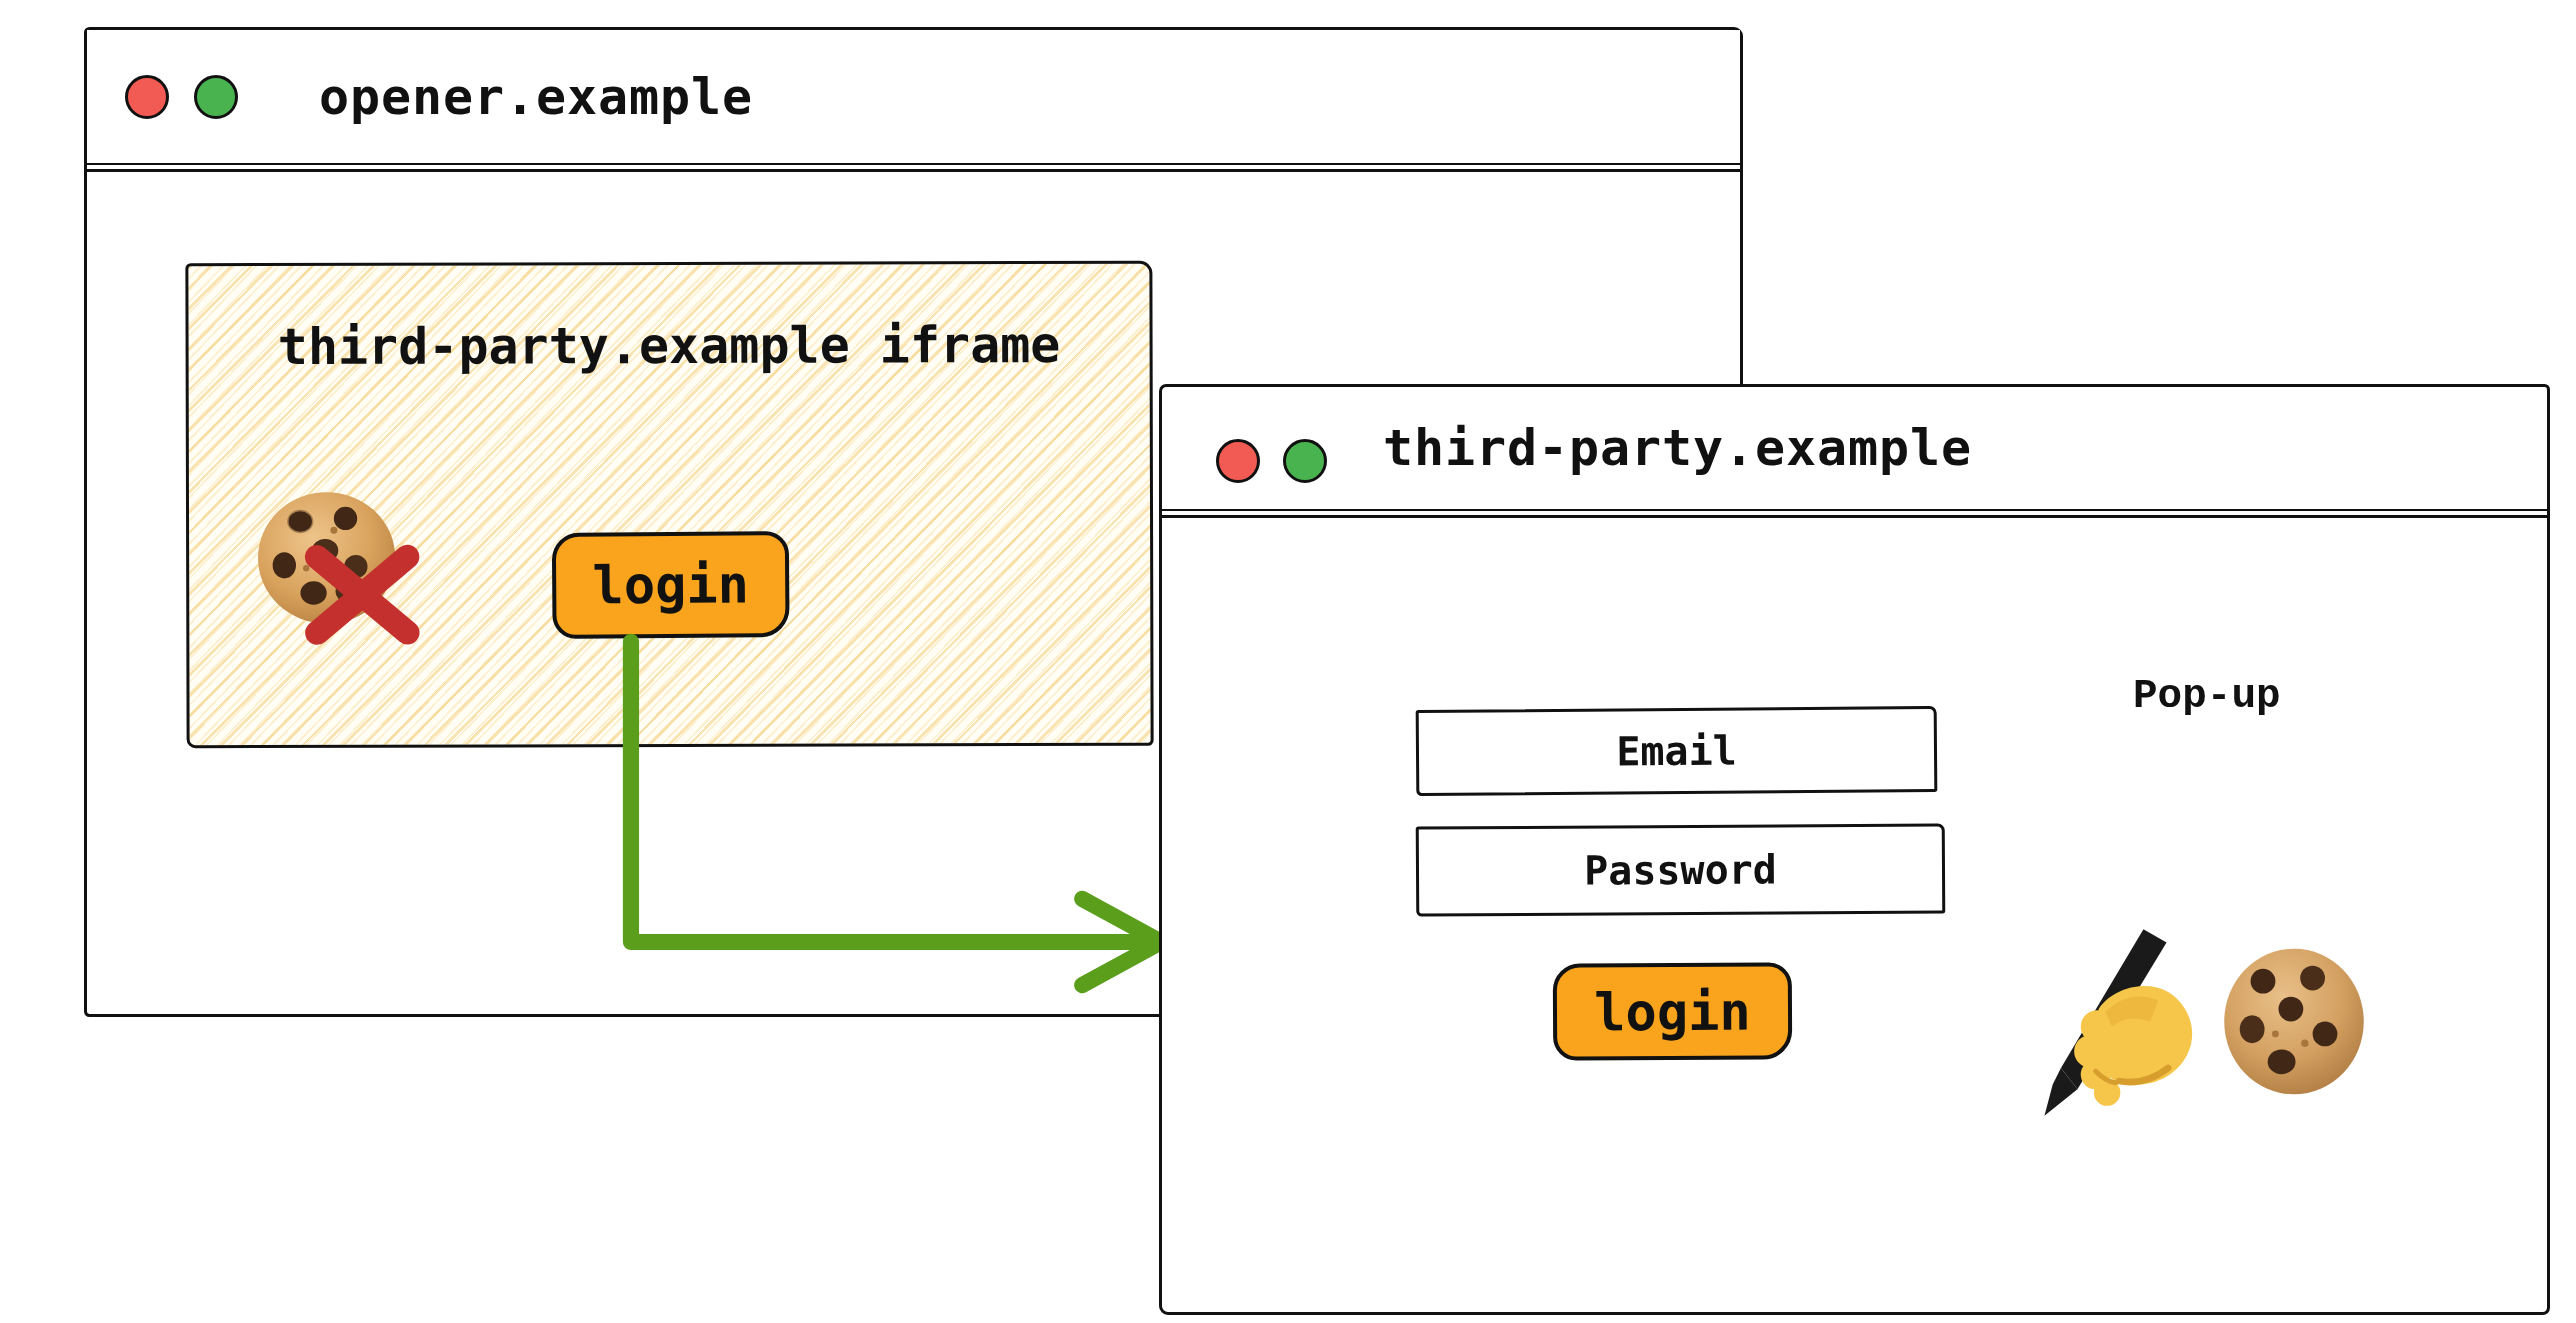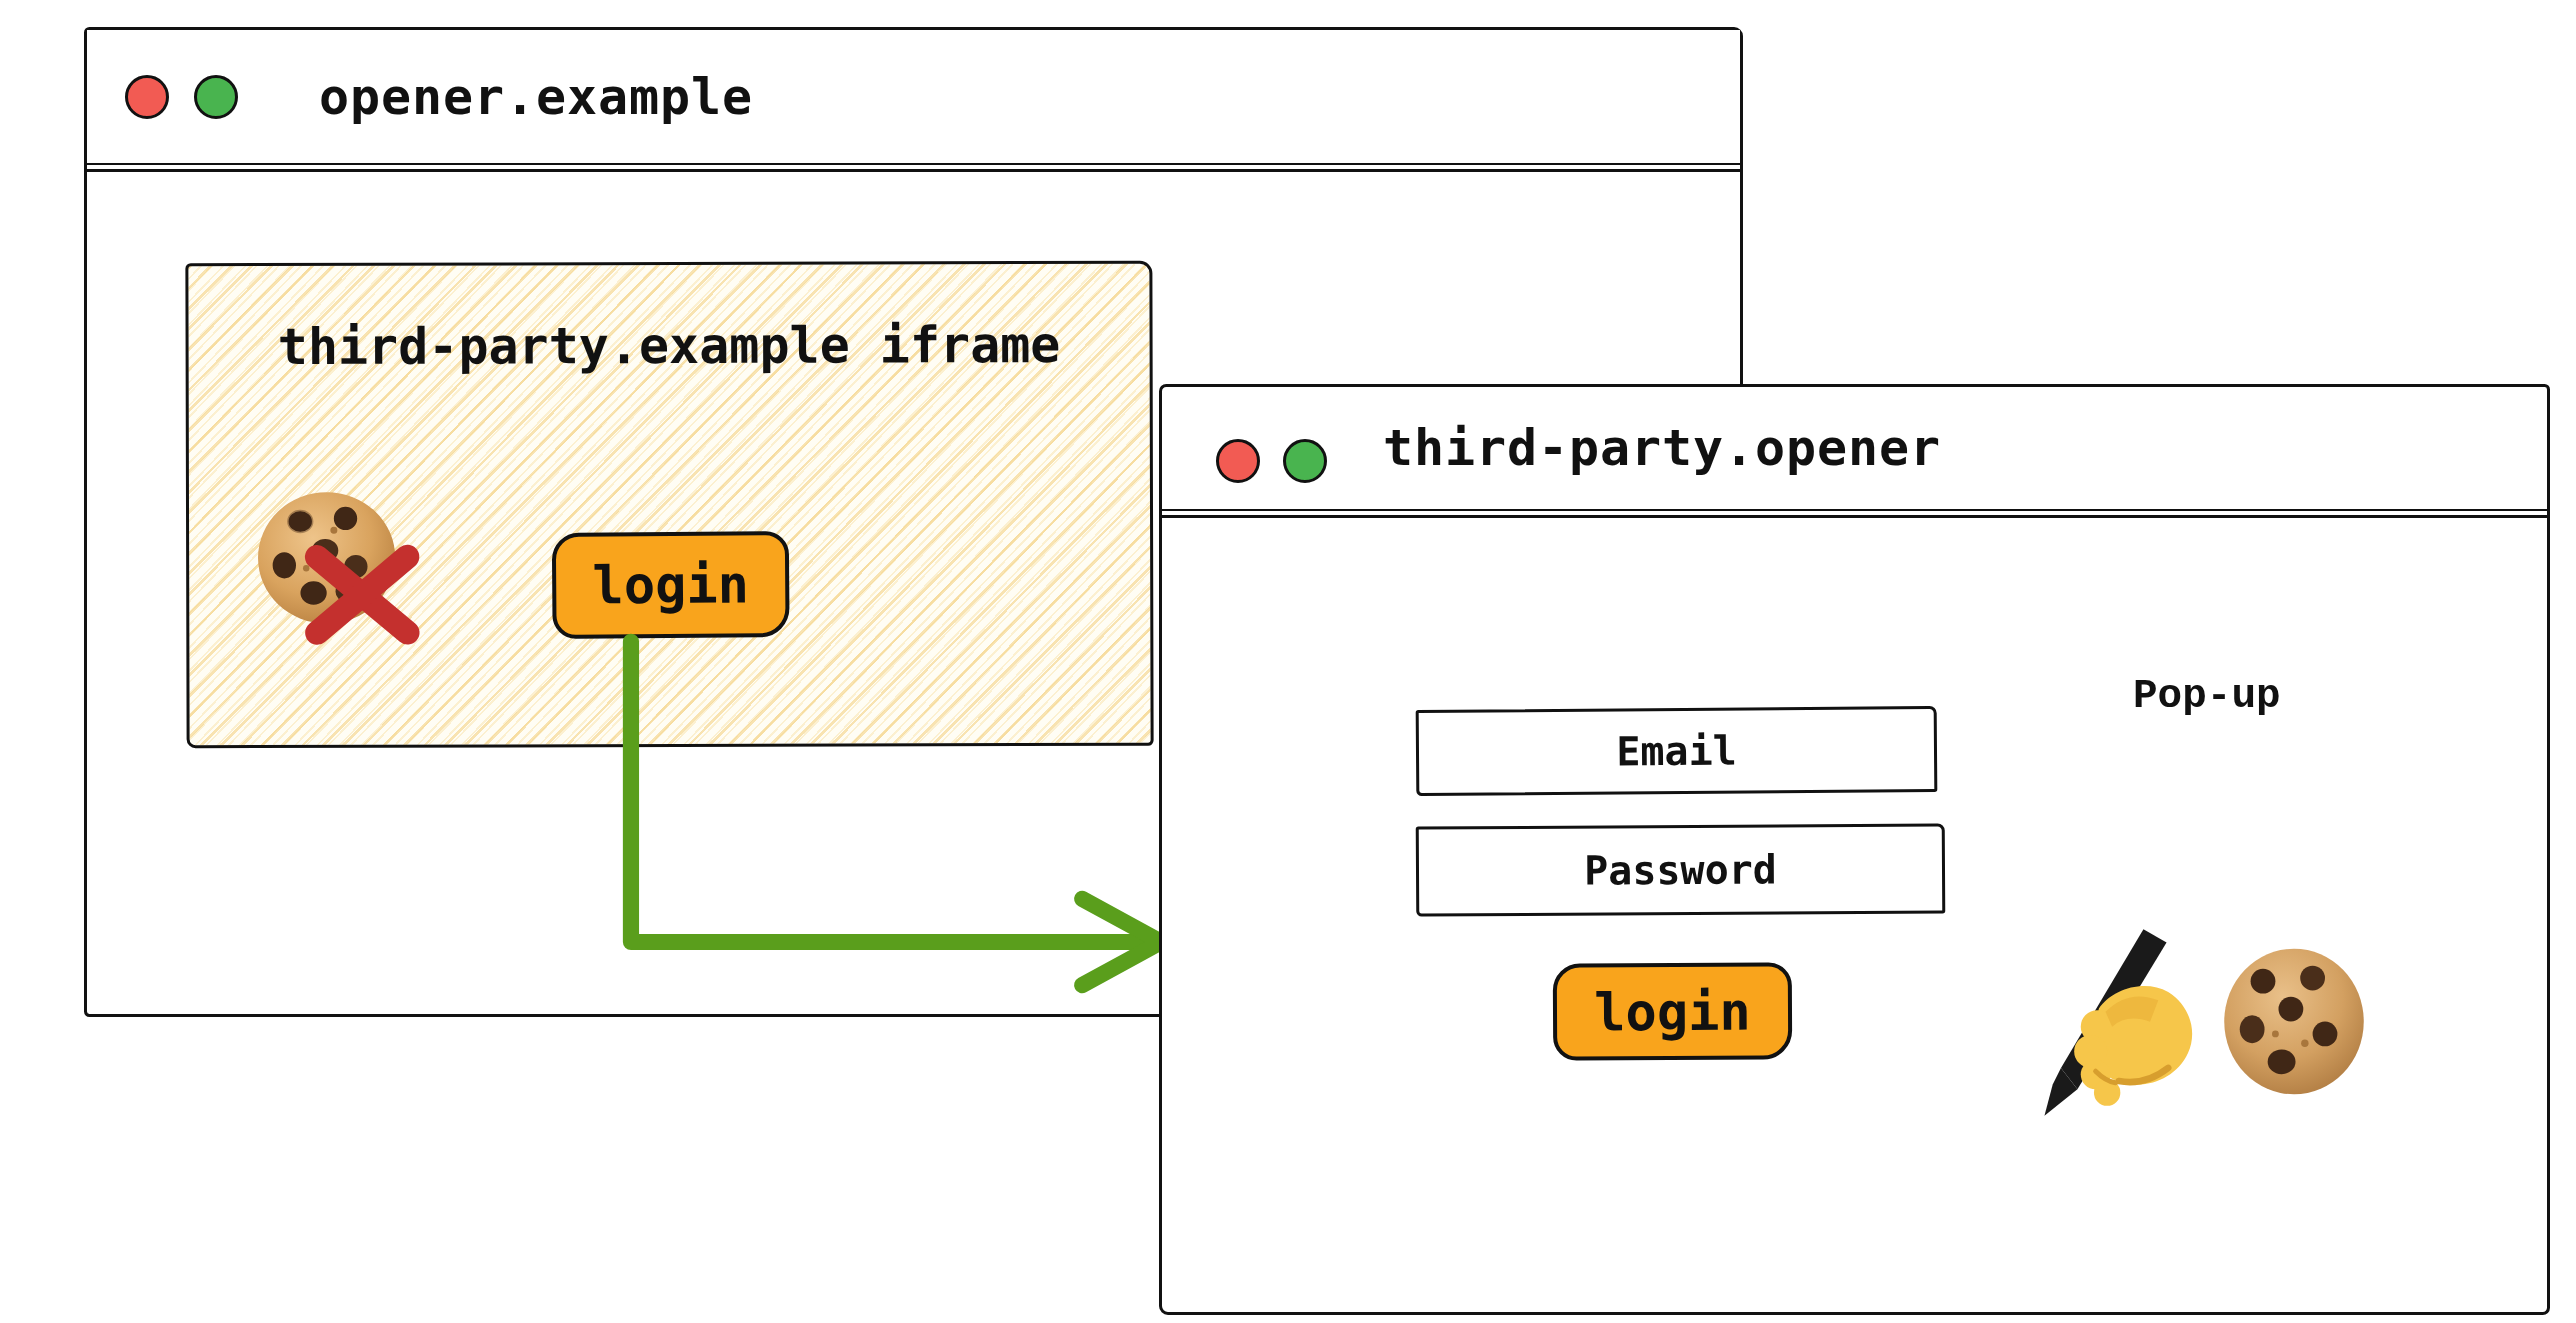--- a/index.html
+++ b/index.html
@@ -127,21 +127,21 @@
 
   <svg class="arrow-layer" viewBox="0 0 2866 1473">
     <polyline points="702,714 702,1048 1266,1048" fill="none" stroke="#5a9e1c" stroke-width="18" stroke-linecap="round" stroke-linejoin="round"></polyline>
     <polyline points="1204,1000 1292,1048 1204,1096" fill="none" stroke="#5a9e1c" stroke-width="18" stroke-linecap="round" stroke-linejoin="round"></polyline>
   </svg>
 
   <div class="window popup hatch">
     <div class="titlebar">
       <span class="dot red"></span>
       <span class="dot green"></span>
-      <span class="title">third-party.opener</span>
+      <span class="title">third-party.example</span>
     </div>
 
     <div class="popup-label">Pop-up</div>
 
     <div class="field email">
       <span>Email</span>
     </div>
     <div class="field password">
       <span>Password</span>
     </div>

